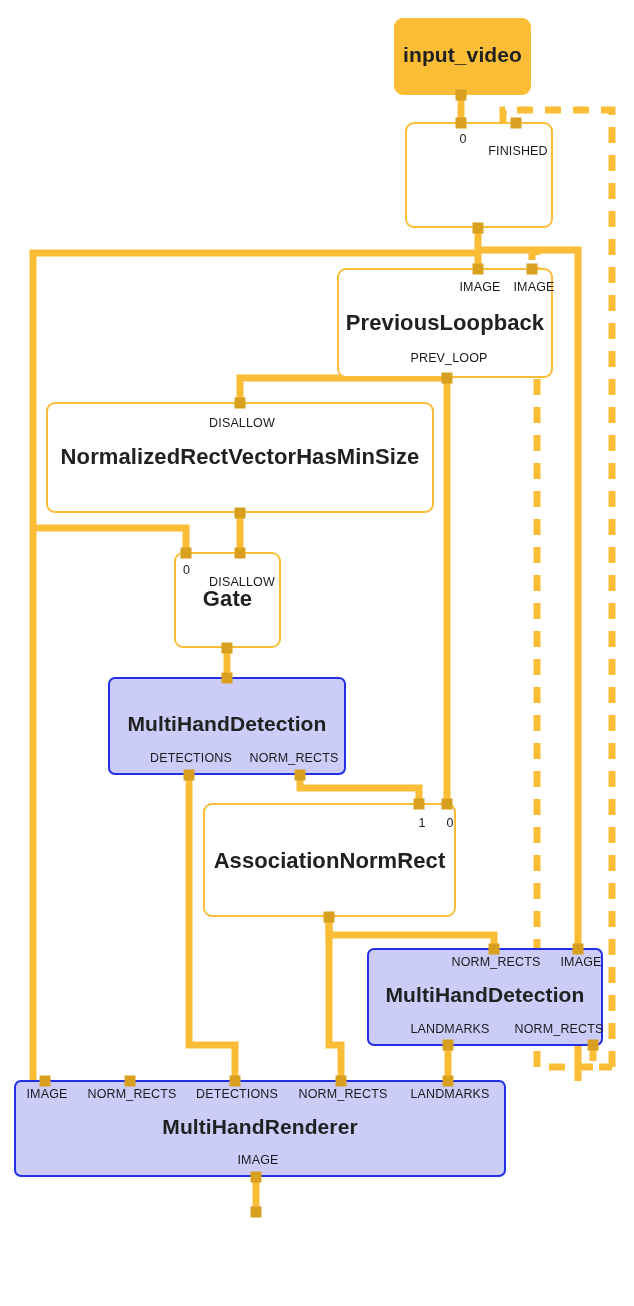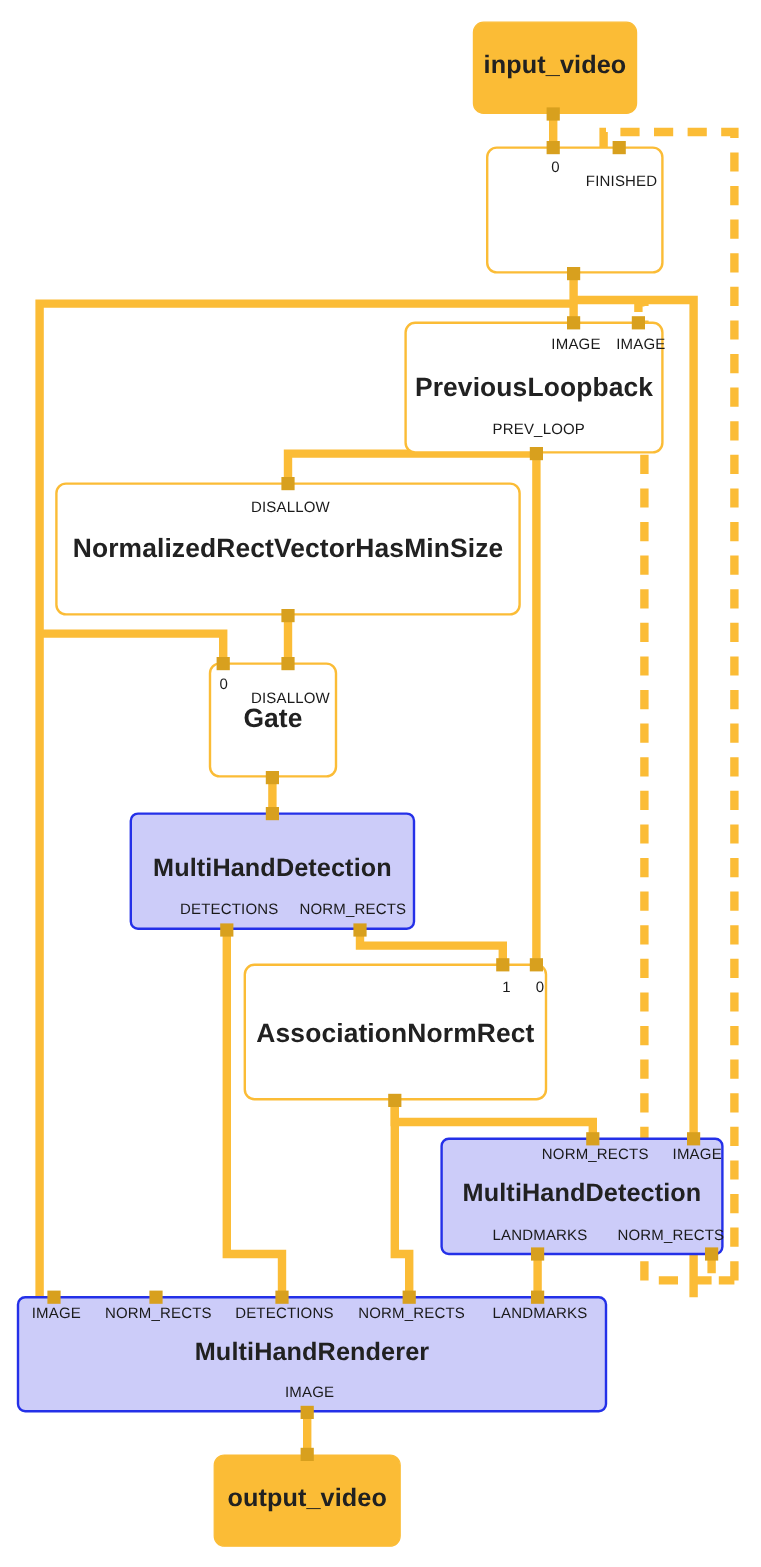--- a/index.html
+++ b/index.html
@@ -153,18 +153,15 @@
     <span class="porttxt c" style="left:434px;top:5px;">LANDMARKS</span>
     <span class="porttxt c" style="left:242px;top:71px;">IMAGE</span>
   </div>
   <div class="pt" style="left:45px;top:1081px;"></div>
   <div class="pt" style="left:130px;top:1081px;"></div>
   <div class="pt" style="left:235px;top:1081px;"></div>
   <div class="pt" style="left:341px;top:1081px;"></div>
   <div class="pt" style="left:448px;top:1081px;"></div>
   <div class="pt" style="left:256px;top:1177px;"></div>
 
-  <div class="node orange" style="left:178px;top:1212px;width:156px;height:77px;">
-    <div class="title" style="top:24px;">output_video</div>
-  </div>
   <div class="pt" style="left:256px;top:1212px;"></div>
 
 </div>
 
 </body></html>

